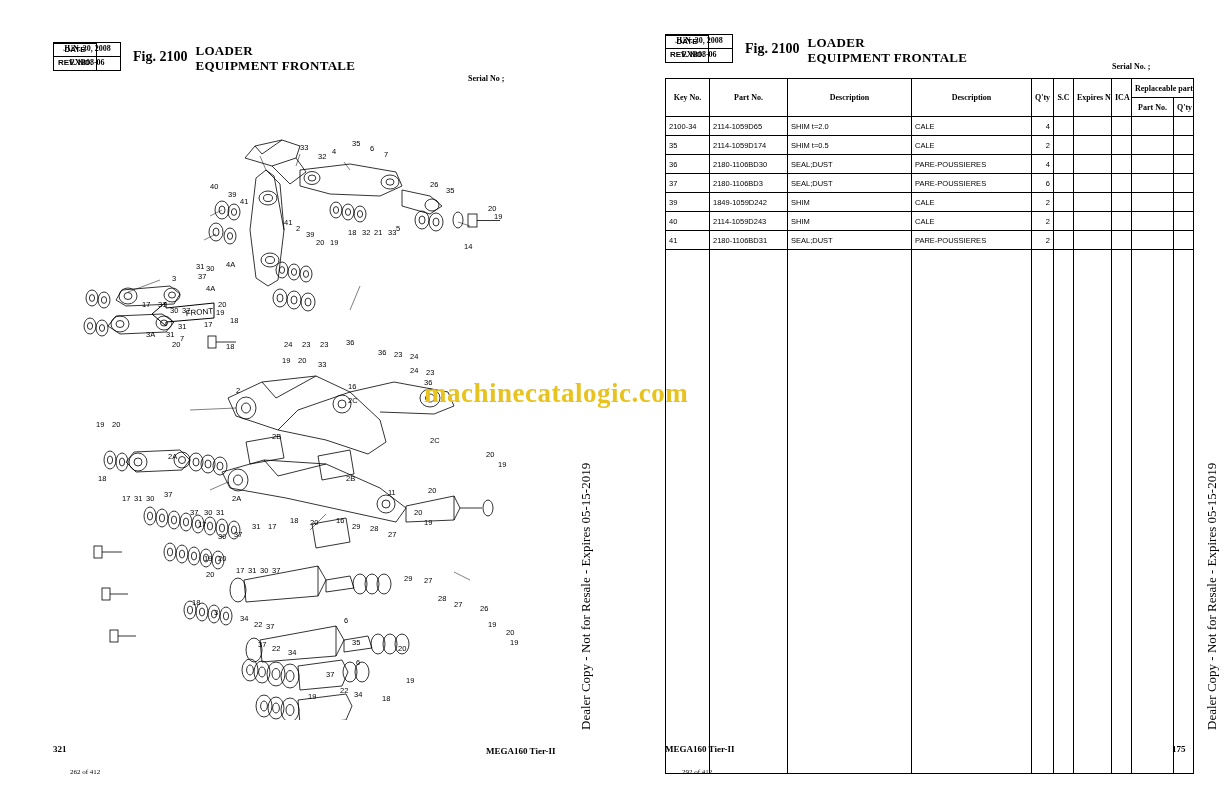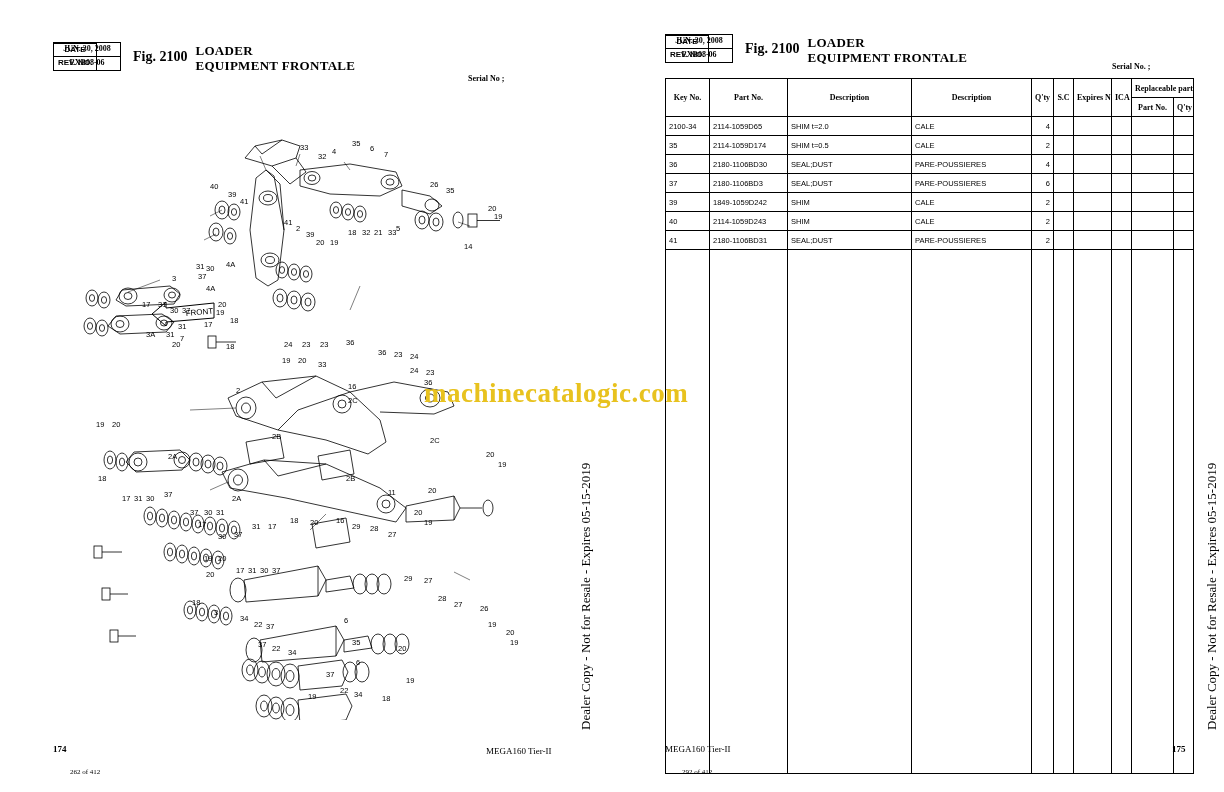--- a/index.html
+++ b/index.html
@@ -90,21 +90,21 @@
   
   .pg-num {
     position: absolute;
     font-size: 9px;
     font-weight: bold;
     font-family: "Liberation Serif", serif;
   }
   .model {
     position: absolute;
     font-size: 9px;
-    font-weight: normal;
+    font-weight: bold;
     font-family: "Liberation Serif", serif;
     text-align: right;
   }
   .of-num {
     position: absolute;
     font-size: 7px;
     font-family: "Liberation Serif", serif;
   }
 
   
@@ -593,21 +593,21 @@
     <span class="lbl" style="left:398px; top:644px;">20</span>
     <span class="lbl" style="left:356px; top:658px;">6</span>
     <span class="lbl" style="left:406px; top:676px;">19</span>
     <span class="lbl" style="left:326px; top:670px;">37</span>
     <span class="lbl" style="left:340px; top:686px;">22</span>
     <span class="lbl" style="left:354px; top:690px;">34</span>
     <span class="lbl" style="left:382px; top:694px;">18</span>
     <span class="lbl" style="left:308px; top:692px;">19</span>
   </div>
 
-  <div class="pg-num" style="left:53px; top:744px;">174</div>
+  <div class="pg-num" style="left:53px; top:744px;">321</div>
   <div class="model" style="left:486px; top:746px;">MEGA160 Tier-II</div>
   <div class="of-num" style="left:70px; top:768px;">262 of 412</div>
 </div>
 
 <div class="page page-right">
 
   <div class="hdr" style="left:53px; top:34px;">
     <table class="hdr-table">
       <tbody>
           <tr>

